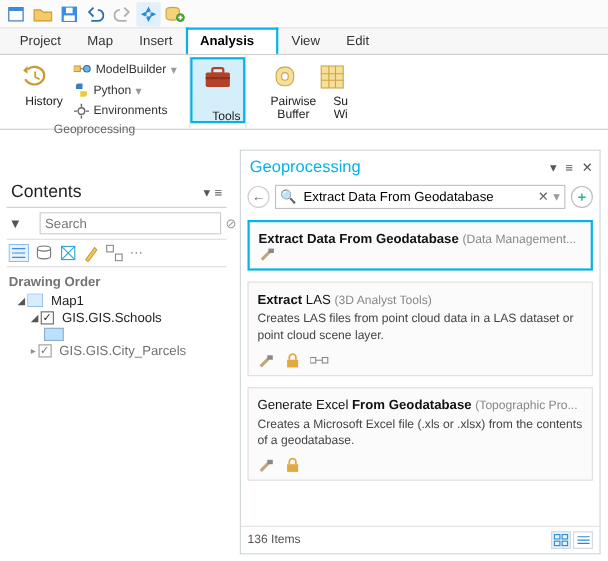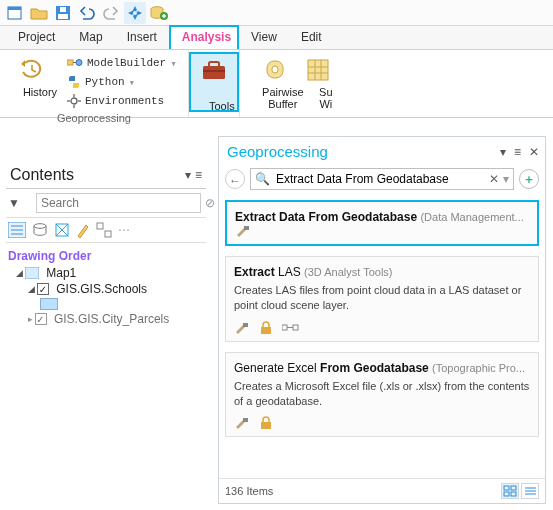--- a/index.html
+++ b/index.html
@@ -1,39 +1,39 @@
 <!DOCTYPE html>
 <html><head>
 <meta charset="utf-8">
 <style>
   * { box-sizing: border-box; }
   body { margin:0; font-family:"Segoe UI",Arial,sans-serif; font-size:12px; color:#222; background:#fff; width:553px; height:510px; overflow:hidden; position:relative;}
   .qat { display:flex; align-items:center; height:26px; border-bottom:1px solid #d8d8d8; padding:0 4px; background:#fbfbfb;}
   .qat .ico { width:22px; height:22px; display:flex; align-items:center; justify-content:center; margin-right:2px;}
   .tabs { display:flex; height:24px; border-bottom:1px solid #cfcfcf; background:#f7f7f7; padding-left:6px;}
   .tabs .tab { padding:4px 12px 3px 12px; font-size:12px; color:#333; cursor:pointer;}
-  .tabs .tab.hl { border:2px solid #05b3e6; border-bottom:none; background:#fff; color:#ec4899; font-weight:600; margin-top:-1px; padding:3px 6px 4px 11px;}
+  .tabs .tab.hl { border:2px solid #05b3e6; border-bottom:none; background:#fff; color:#000000; font-weight:600; margin-top:-1px; padding:3px 20px 4px 11px;}
   .ribbon { display:flex; height:68px; border-bottom:1px solid #cfcfcf; background:#fff;}
   .rgrp { display:flex; flex-direction:column; justify-content:space-between; border-right:1px solid #e2e2e2; padding:2px 6px 0 6px;}
   .rgrp .glabel { text-align:center; font-size:11px; color:#666; padding-bottom:2px;}
   .rrow { display:flex; align-items:center; }
-  .rbtn-sm { display:flex; align-items:center; height:19px; padding:0 4px; margin:0 1px; font-size:11px; color:#333;font-family:Liberation Mono, monospace;}
+  .rbtn-sm { display:flex; align-items:center; height:19px; padding:0 4px; margin:0 1px; font-size:11px; color:#333;}
   .rbtn-sm .ico { margin-right:4px;}
   .rbtn-lg { display:flex; flex-direction:column; align-items:center; width:52px; height:60px; padding-top:4px; font-size:11px; text-align:center; line-height:1.1;}
   .rbtn-lg.hl { border:2px solid #05b3e6; border-bottom:2px solid #05b3e6; background:#d4effa;}
   .rbtn-lg .ico { height:28px; display:flex; align-items:center; justify-content:center;}
   .rbtn-lg span.lab { margin-top:2px;padding-left:16px;}
   .contents { position:absolute; left:6px; top:162px; width:200px;}
   .contents .hdr { display:flex; align-items:center; justify-content:space-between; border-bottom:1px solid #ccc; padding:4px 4px;}
   .contents .hdr .title { font-size:16px; color:#222;}
   .contents .hdr .hicons { display:flex; gap:4px; color:#555;}
   .contents .srchrow { display:flex; align-items:center; border-bottom:1px solid #ddd; padding:4px 2px; gap:4px;}
   .contents .srchrow input { flex:1; border:1px solid #ccc; padding:2px 4px; font-size:12px; color:#888;margin-left:12px;}
   .contents .tbar { display:flex; gap:6px; padding:4px 2px; border-bottom:1px solid #ddd; align-items:center;}
-  .contents .sec { padding:6px 2px 2px 2px; font-weight:600; color:#8b5cf6;}
+  .contents .sec { padding:6px 2px 2px 2px; font-weight:600; color:#737373;}
   .tree .node { display:flex; align-items:center; padding:1px 0; gap:2px;}
   .tree .i1 { padding-left:10px;} .tree .i2 { padding-left:22px;} .tree .i3 { padding-left:34px;}
   .swatch { width:18px; height:12px; background:#bcdffb; border:1px solid #8aaed0;}
   .chk { width:12px; height:12px; border:1px solid #666; display:inline-flex; align-items:center; justify-content:center; font-size:10px; background:#fff;}
   .pane { position:absolute; left:218px; top:136px; width:328px; height:368px; border:1px solid #cdd4d9; background:#fff; display:flex; flex-direction:column;}
   .pane .ptitle { display:flex; align-items:center; justify-content:space-between; padding:6px 6px 4px 8px; color:#05b3e6; font-size:15px;}
   .pane .ptitle .ricons { display:flex; gap:8px; color:#555; font-size:12px;}
   .pane .psrch { display:flex; align-items:center; padding:4px 6px; gap:5px;}
   .pane .psrch .back { width:20px; height:20px; border:1px solid #ccc; border-radius:10px; display:flex; align-items:center; justify-content:center; color:#666;}
   .pane .psrch .box { flex:1; display:flex; align-items:center; border:1px solid #bfbfbf; padding:2px 4px;}

